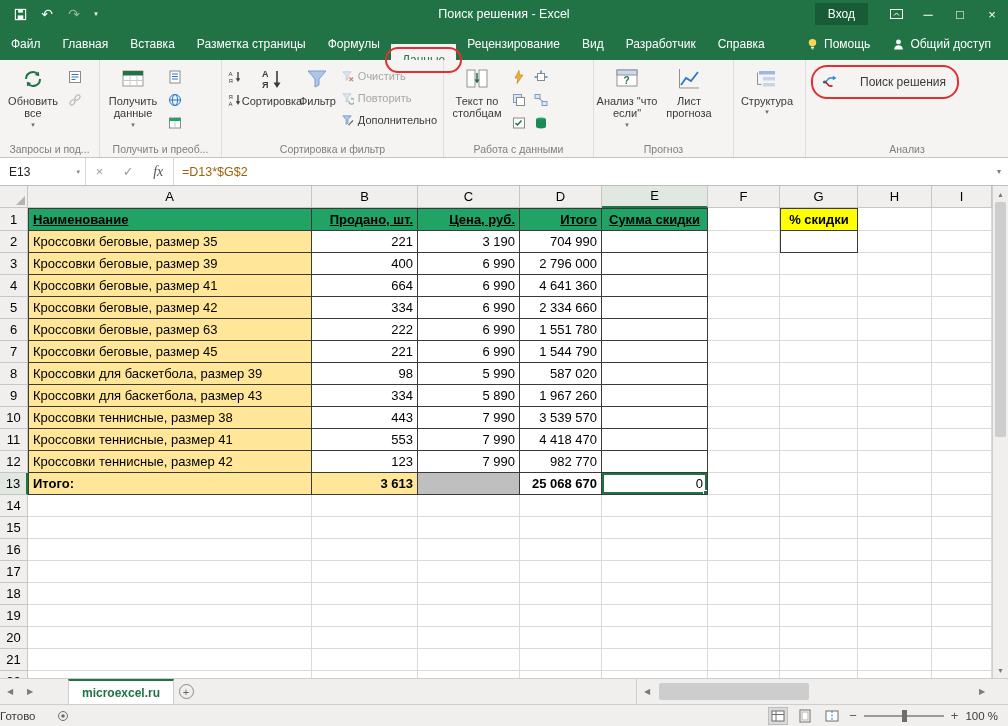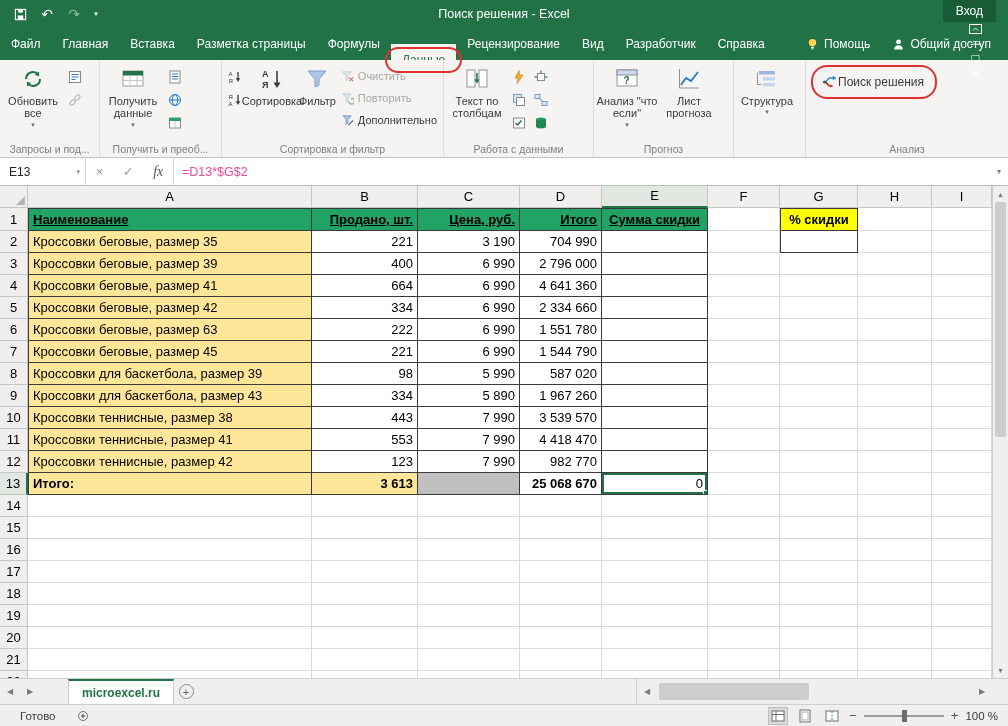--- a/index.html
+++ b/index.html
@@ -9,21 +9,21 @@
 
   
   .titlebar { position:absolute; top:0; left:0; right:0; height:28px; background:#217346;
               color:#fff; display:flex; align-items:center; }
   .qat { display:flex; align-items:center; gap:3px; padding-left:8px; z-index:2; }
   .tbtn { width:24px; height:24px; display:flex; align-items:center; justify-content:center;
           font-size:14px; color:#fff; }
   .tbtn.dim { opacity:.5; }
   .tbtn.small { width:14px; font-size:7px; }
   .wtitle { position:absolute; left:0; right:0; text-align:center; font-size:12.5px; color:#fff; }
-  .winctl { margin-left:auto; display:flex; align-items:center; height:100%; z-index:2;flex-direction:column; }
+  .winctl { margin-left:auto; display:flex; align-items:center; height:100%; z-index:2; }
   .signin { background:#185c37; color:#fff; font-size:12px; padding:4px 13px; margin-right:12px; }
   .wc { width:32px; height:28px; display:flex; align-items:center; justify-content:center;
         font-size:13px; color:#fff; }
 
   
   .tabbar { position:absolute; top:28px; left:0; right:0; height:32px; background:#217346;
             display:flex; align-items:stretch; }
   .tabs-left { display:flex; }
   .rtab { display:flex; align-items:center; height:32px; padding:0 11px; font-size:12px;
           color:#fff; position:relative; white-space:nowrap; }
@@ -48,33 +48,33 @@
   .bigbtn svg { margin-bottom:3px; }
   .bigbtn.narrow { width:52px; }
   .caret { font-size:7px; color:#6e6e6e; line-height:1; margin-top:1px; }
   .iconcol { display:flex; flex-direction:column; gap:3px; padding-top:5px; }
   .icbtn { width:22px; height:20px; display:flex; align-items:center; justify-content:center; }
   .sbcol { display:flex; flex-direction:column; gap:2px; padding-top:4px; }
   .sbtn { display:flex; align-items:center; gap:4px; height:20px; padding:0 4px; font-size:11px;
           color:#3b3a39; white-space:nowrap; }
   .sbtn.disabled { color:#a6a6a6; }
   .sbtn.disabled svg { opacity:.5; }
-  .solverbtn { position:relative; margin:10px 0 0 14px; display:flex; gap:0; align-items:center;
+  .solverbtn { position:relative; margin:10px 0 0 14px; display:flex; gap:22px; align-items:center;
                font-size:12px; color:#3b3a39; height:20px; }
 
   
   .fbar { position:absolute; top:158px; left:0; right:0; height:28px; background:#fff;
           border-bottom:1px solid #bdbdbd; display:flex; align-items:stretch; }
   .namebox { width:86px; border-right:1px solid #d6d6d6; display:flex; align-items:center;
              padding:0 5px 0 9px; font-size:12px; color:#222; }
   .nbcaret { margin-left:auto; font-size:7px; color:#888; }
   .fxbtns { width:88px; display:flex; align-items:center; justify-content:space-around;
             border-right:1px solid #d6d6d6; color:#9a9a9a; font-size:13px; }
   .fxb.fx i { font-family:"Liberation Serif", serif; font-size:14px; color:#555; }
-  .fmltext { flex:1; display:flex; align-items:center; padding:0 8px; font-size:12.5px; color:#ec4899;text-align:right; }
+  .fmltext { flex:1; display:flex; align-items:center; padding:0 8px; font-size:12.5px; color:#a16207;text-align:right; }
   .fmlexp { width:18px; display:flex; align-items:center; justify-content:center; color:#7a7a7a; font-size:8px; }
 
   
   .grid-wrap { position:absolute; top:186px; left:0; width:992px; height:492px; overflow:hidden; background:#fff; }
   .gtable { border-collapse:separate; border-spacing:0; table-layout:fixed; }
   .gtable td { height:21px; line-height:21px; padding:0 4px; font-size:13px; color:#000;
                white-space:nowrap; overflow:hidden; background:#fff;
                border-right:1px solid #dadada; border-bottom:1px solid #dadada; }
   .hrow td { height:20px; line-height:20px; padding:0; }
   .corner { background:#f0efed !important; border-right:1px solid #c6c6c6 !important;
@@ -117,21 +117,21 @@
   .addsheet span { width:15px; height:15px; border:1px solid #8a8a8a; border-radius:50%;
                    display:flex; align-items:center; justify-content:center; font-size:11px; color:#5f5f5f; }
   .hscroll { margin-left:auto; width:372px; display:flex; align-items:center;
              border-left:1px solid #cfcecd; padding-right:16px; }
   .htrack { flex:1; height:100%; position:relative; }
   .hthumb { position:absolute; left:2px; top:4px; bottom:4px; width:150px; background:#cdcdcd; border-radius:2px; }
 
   
   .statusbar { position:absolute; top:704px; left:0; right:0; height:22px; background:#f0efed;
                border-top:1px solid #cfcecd; display:flex; align-items:center; font-size:11.5px; color:#3b3a39; }
-  .sb-left { display:flex; align-items:center; gap:21px; padding-left:20px; }
+  .sb-left { display:flex; align-items:center; gap:21px; padding-left:0; }
   .sb-right { margin-left:auto; display:flex; align-items:center; gap:7px; padding-right:10px; }
   .viewbtn { width:20px; height:18px; display:flex; align-items:center; justify-content:center; }
   .viewbtn.sel { background:#dadada; border:1px solid #bdbdbd; }
   .zoomtrack { width:80px; height:2px; background:#9a9a9a; position:relative; }
   .zoomthumb { position:absolute; left:38px; top:-5px; width:5px; height:12px; background:#6e6e6e; }
   .zoomsym { font-size:13px; color:#555; }
 </style>
 </head>
 <body>
 

